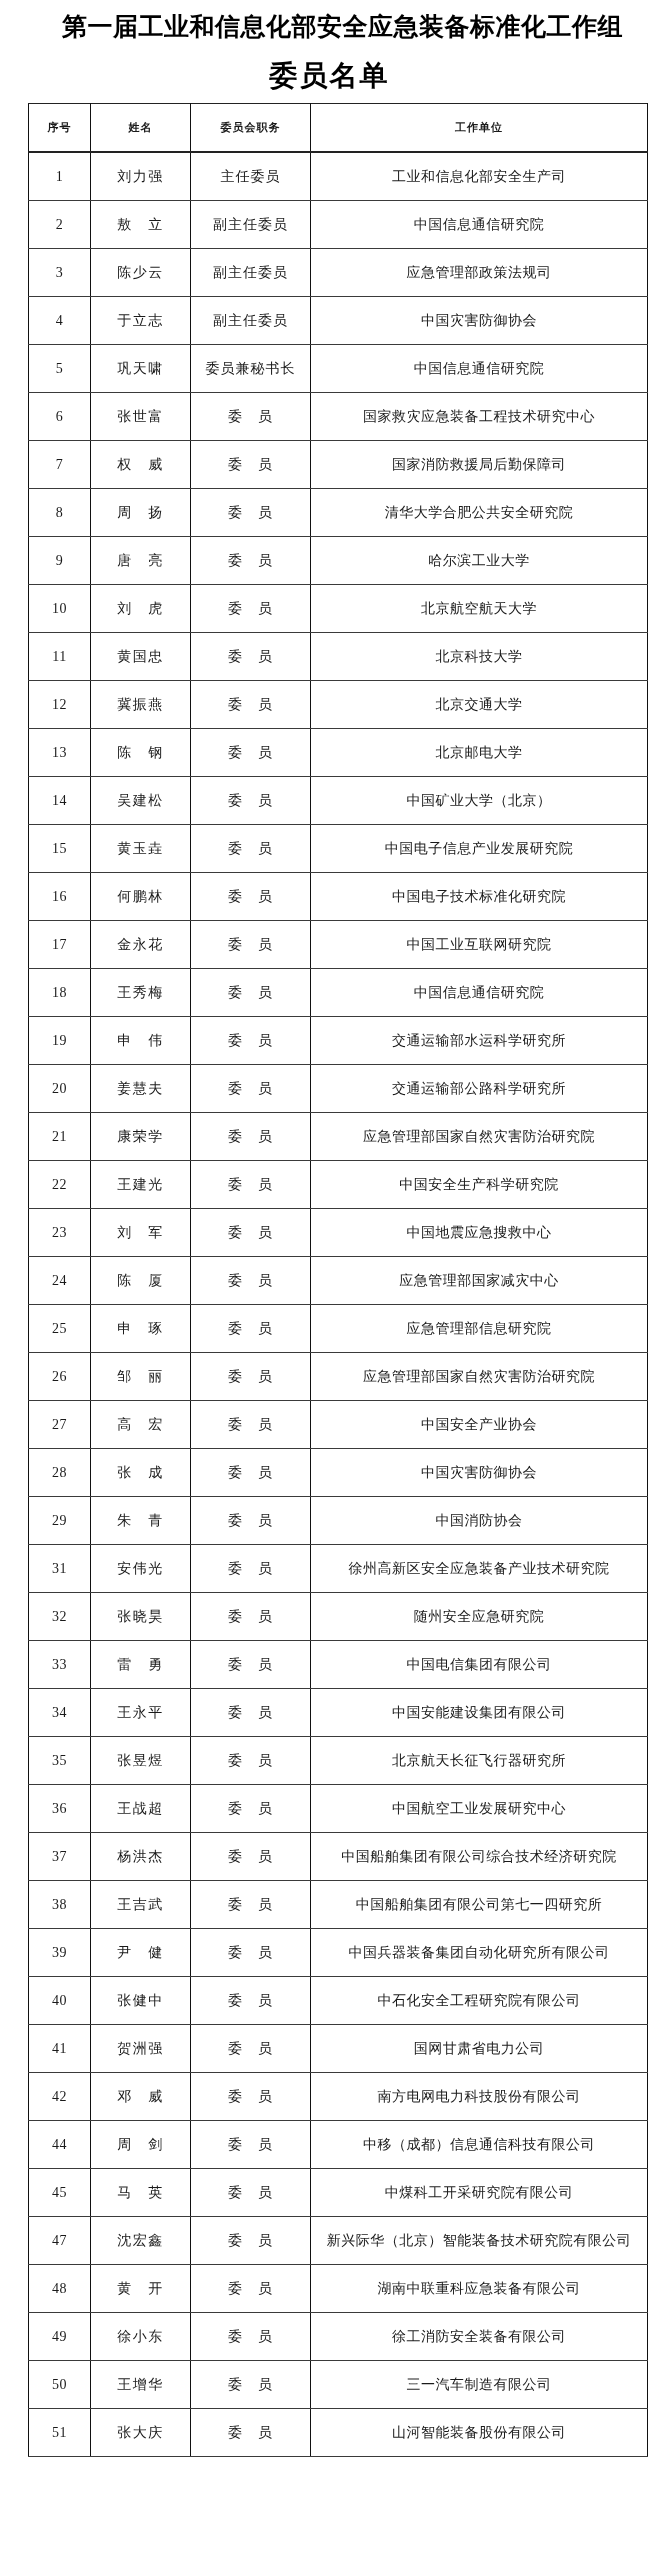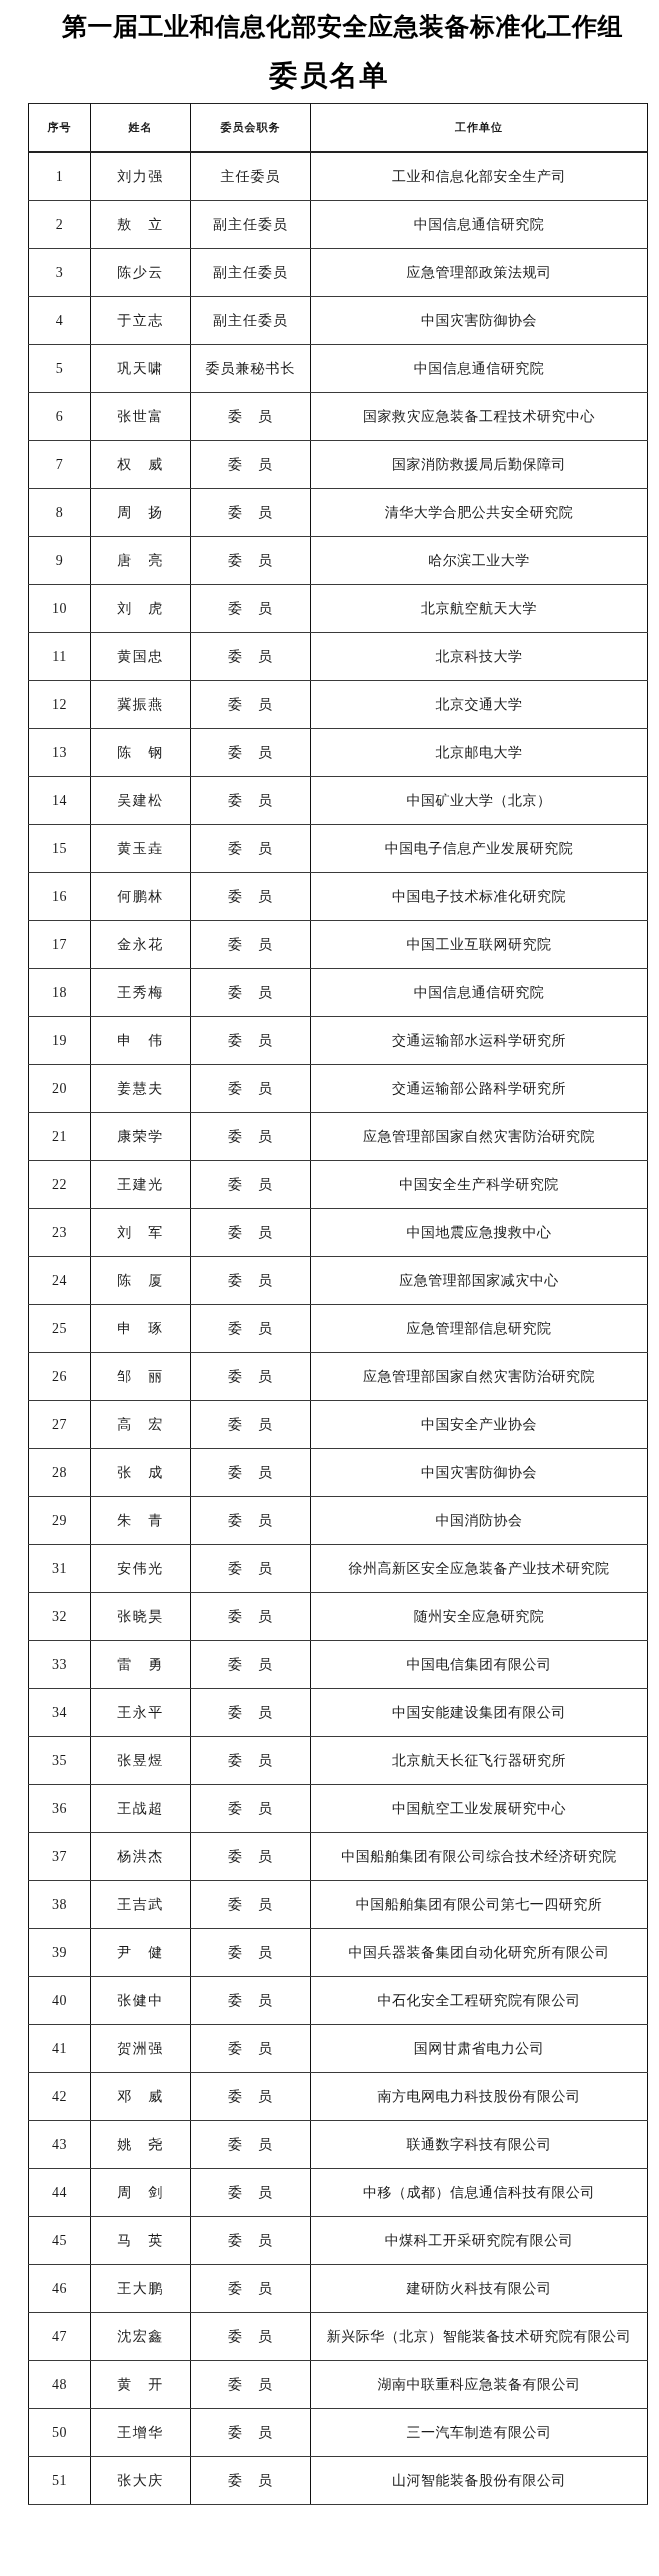--- a/index.html
+++ b/index.html
@@ -331,56 +331,50 @@
           <td class="pos-cell">委　员</td>
           <td class="unit-cell">国网甘肃省电力公司</td>
         </tr>
         <tr>
           <td class="no-cell">42</td>
           <td class="name-cell">邓　威</td>
           <td class="pos-cell">委　员</td>
           <td class="unit-cell">南方电网电力科技股份有限公司</td>
         </tr>
         <tr>
-          <td class="no-cell">43</td>
-          <td class="name-cell">姚　尧</td>
-          <td class="pos-cell">委　员</td>
-          <td class="unit-cell">联通数字科技有限公司</td>
-        </tr>
-        <tr>
           <td class="no-cell">44</td>
           <td class="name-cell">周　剑</td>
           <td class="pos-cell">委　员</td>
           <td class="unit-cell">中移（成都）信息通信科技有限公司</td>
         </tr>
         <tr>
           <td class="no-cell">45</td>
           <td class="name-cell">马　英</td>
           <td class="pos-cell">委　员</td>
           <td class="unit-cell">中煤科工开采研究院有限公司</td>
         </tr>
         <tr>
-          <td class="no-cell">46</td>
-          <td class="name-cell">王大鹏</td>
-          <td class="pos-cell">委　员</td>
-          <td class="unit-cell">建研防火科技有限公司</td>
-        </tr>
-        <tr>
           <td class="no-cell">47</td>
           <td class="name-cell">沈宏鑫</td>
           <td class="pos-cell">委　员</td>
           <td class="unit-cell">新兴际华（北京）智能装备技术研究院有限公司</td>
         </tr>
         <tr>
           <td class="no-cell">48</td>
           <td class="name-cell">黄　开</td>
           <td class="pos-cell">委　员</td>
           <td class="unit-cell">湖南中联重科应急装备有限公司</td>
         </tr>
         <tr>
+          <td class="no-cell">49</td>
+          <td class="name-cell">徐小东</td>
+          <td class="pos-cell">委　员</td>
+          <td class="unit-cell">徐工消防安全装备有限公司</td>
+        </tr>
+        <tr>
           <td class="no-cell">50</td>
           <td class="name-cell">王增华</td>
           <td class="pos-cell">委　员</td>
           <td class="unit-cell">三一汽车制造有限公司</td>
         </tr>
         <tr>
           <td class="no-cell">51</td>
           <td class="name-cell">张大庆</td>
           <td class="pos-cell">委　员</td>
           <td class="unit-cell">山河智能装备股份有限公司</td>

